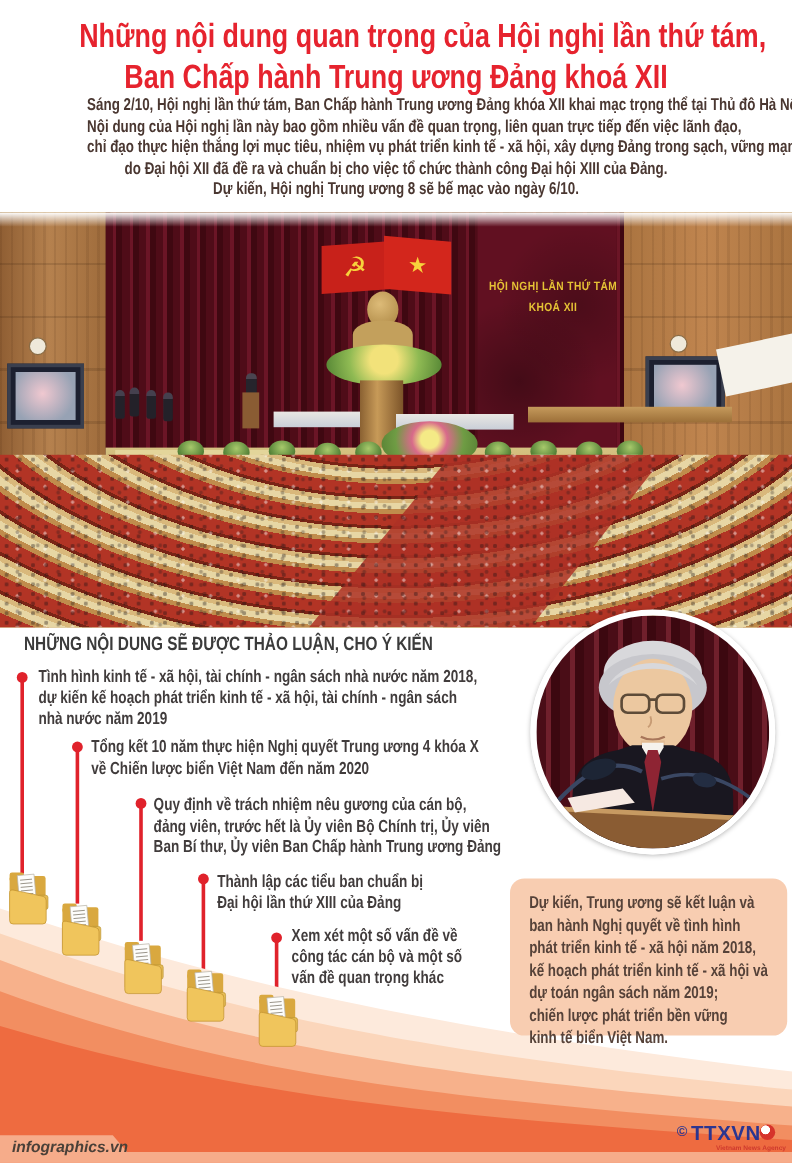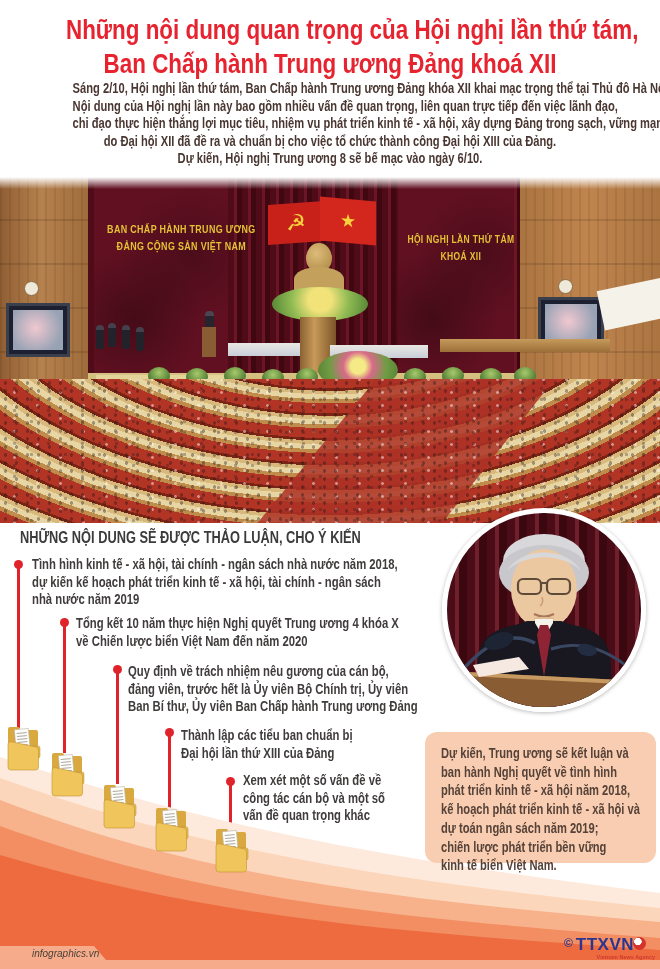--- a/index.html
+++ b/index.html
@@ -102,21 +102,21 @@
      background:repeating-linear-gradient(90deg,#4a0d17 0 8px,#70202c 8px 12px,#3c0810 12px 20px);}
   .portrait svg{position:absolute;left:0;top:0;}
 
   
   .note{left:425px;top:732px;width:231px;height:131px;border-radius:12px;background:#f8cdb1;z-index:4;}
   .note-text{position:absolute;left:16px;top:12px;font-size:14.3px;font-weight:bold;color:#564239;
      line-height:1.31;transform:scaleX(.78);transform-origin:0 0;}
 
   
   .waves{left:0;top:700px;width:660px;height:269px;z-index:1;}
-  .credit{left:10px;top:948px;font-size:10px;font-style:italic;font-weight:normal;color:#4a4038;z-index:6;margin-left:22px;}
+  .credit{left:10px;top:948px;font-size:13px;font-style:italic;font-weight:bold;color:#4a4038;z-index:6;}
   .ttxvn{left:564px;top:935px;width:94px;z-index:6;color:#2b3590;}
   .ttxvn .row{position:relative;text-align:left;font-weight:bold;}
   .ttxvn .c{font-size:12px;vertical-align:3px;margin-right:3px;}
   .ttxvn .mark{font-size:17px;letter-spacing:.5px;position:relative;z-index:1;}
   .ttxvn .roundel{position:absolute;right:12px;top:2px;width:13px;height:13px;border-radius:50%;
      background:radial-gradient(circle at 38% 35%,#ffffff 0 30%,#d6332b 34%);z-index:0;}
   .ttxvn .sub{text-align:right;font-size:5.5px;font-weight:bold;color:#cf3a2e;padding-right:3px;margin-top:-1px;}
 </style>
 </head>
 <body>
@@ -132,24 +132,20 @@
 Dự kiến, Hội nghị Trung ương 8 sẽ bế mạc vào ngày 6/10.</div>
 
   <div class="abs photo">
     <div class="abs wall l">
         <div class="grain"></div>
       </div>
     <div class="abs wall r">
         <div class="grain"></div>
       </div>
     <div class="abs curtain"></div>
-    <div class="abs banner l">
-      <span class="btxt pre">BAN CHẤP HÀNH TRUNG ƯƠNG
-ĐẢNG CỘNG SẢN VIỆT NAM</span>
-    </div>
     <div class="abs banner r">
       <span class="btxt pre">HỘI NGHỊ LẦN THỨ TÁM
 KHOÁ XII</span>
     </div>
     <div class="abs flag hs">
       <span>☭</span>
     </div>
     <div class="abs flag st">
       <span>★</span>
     </div>

